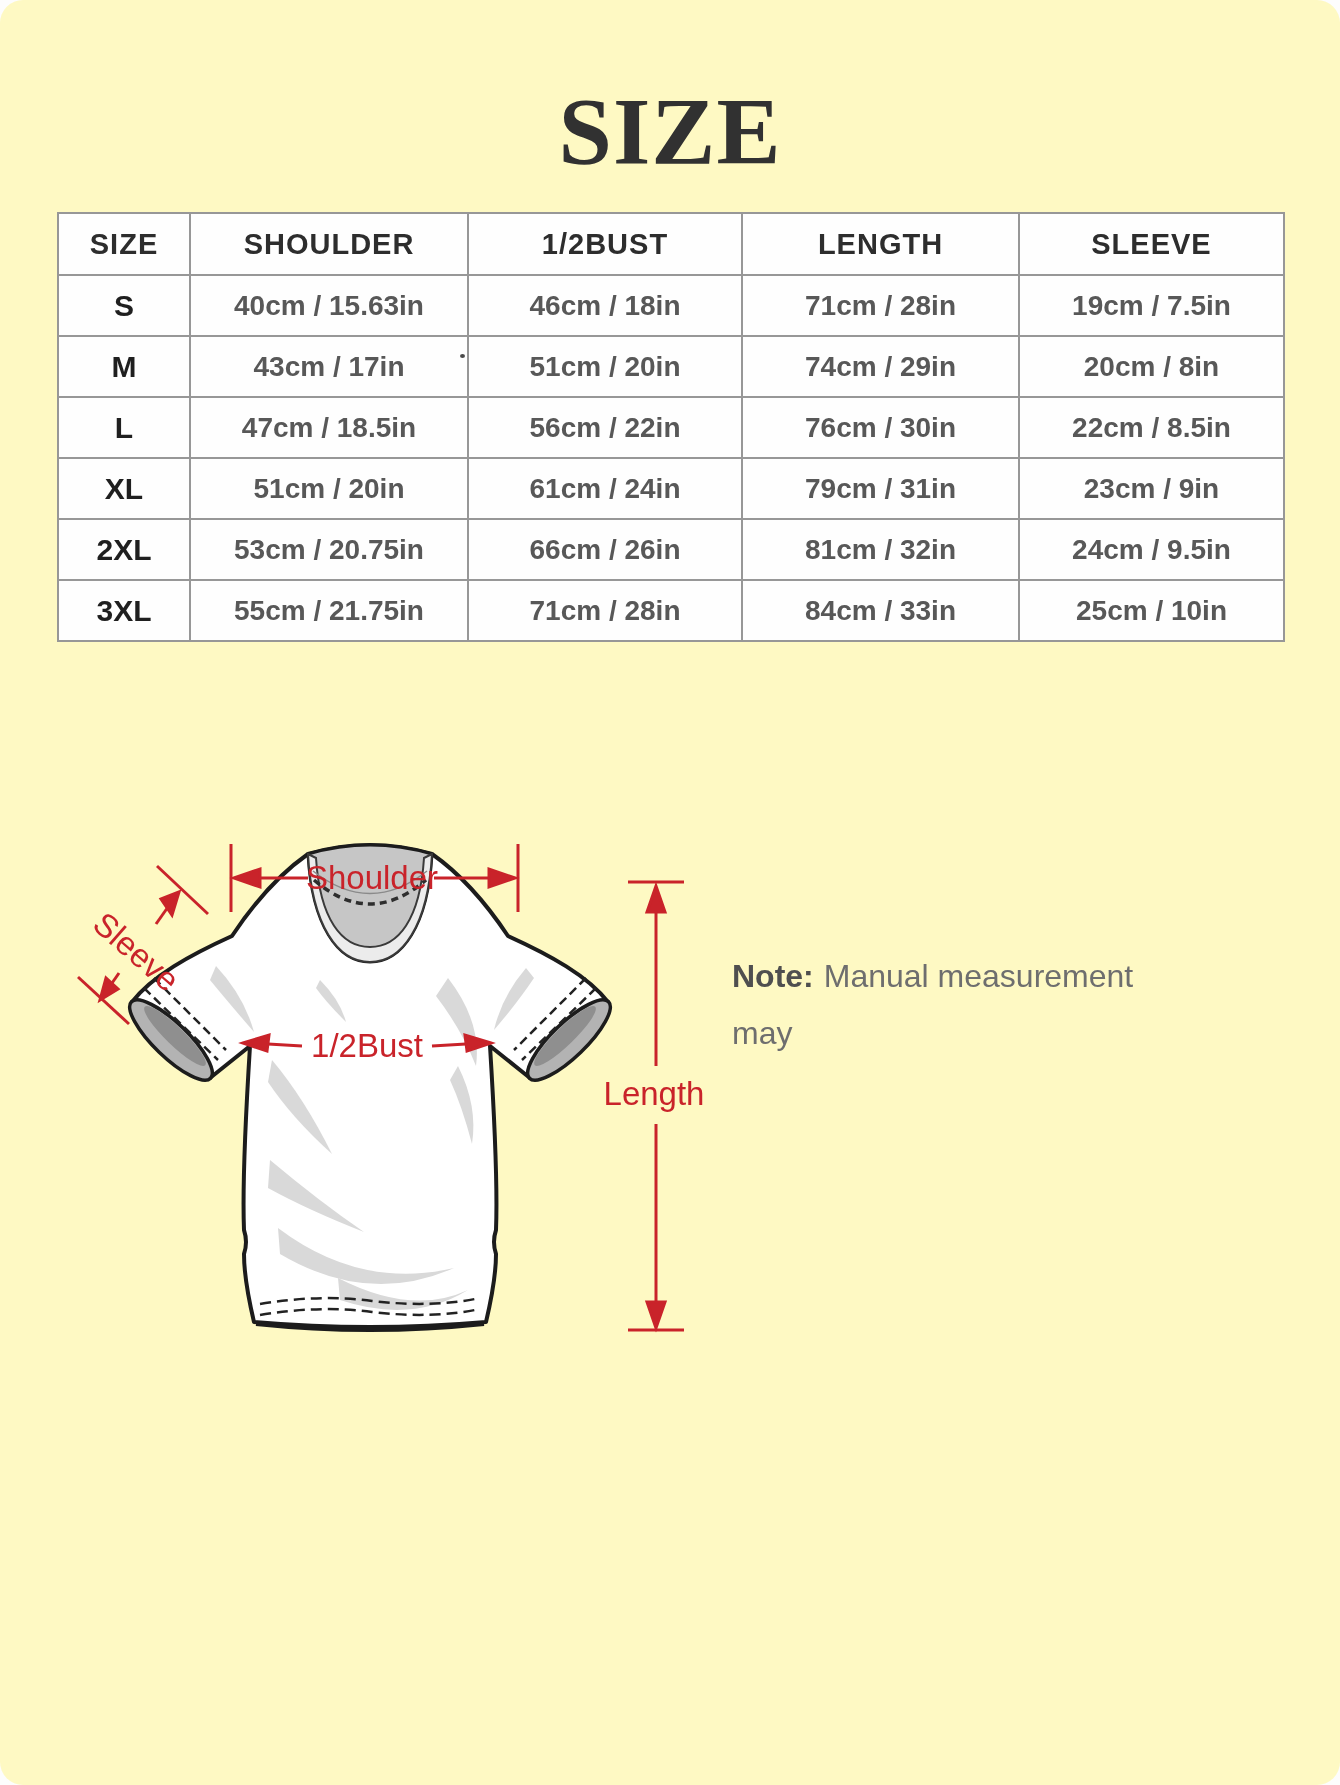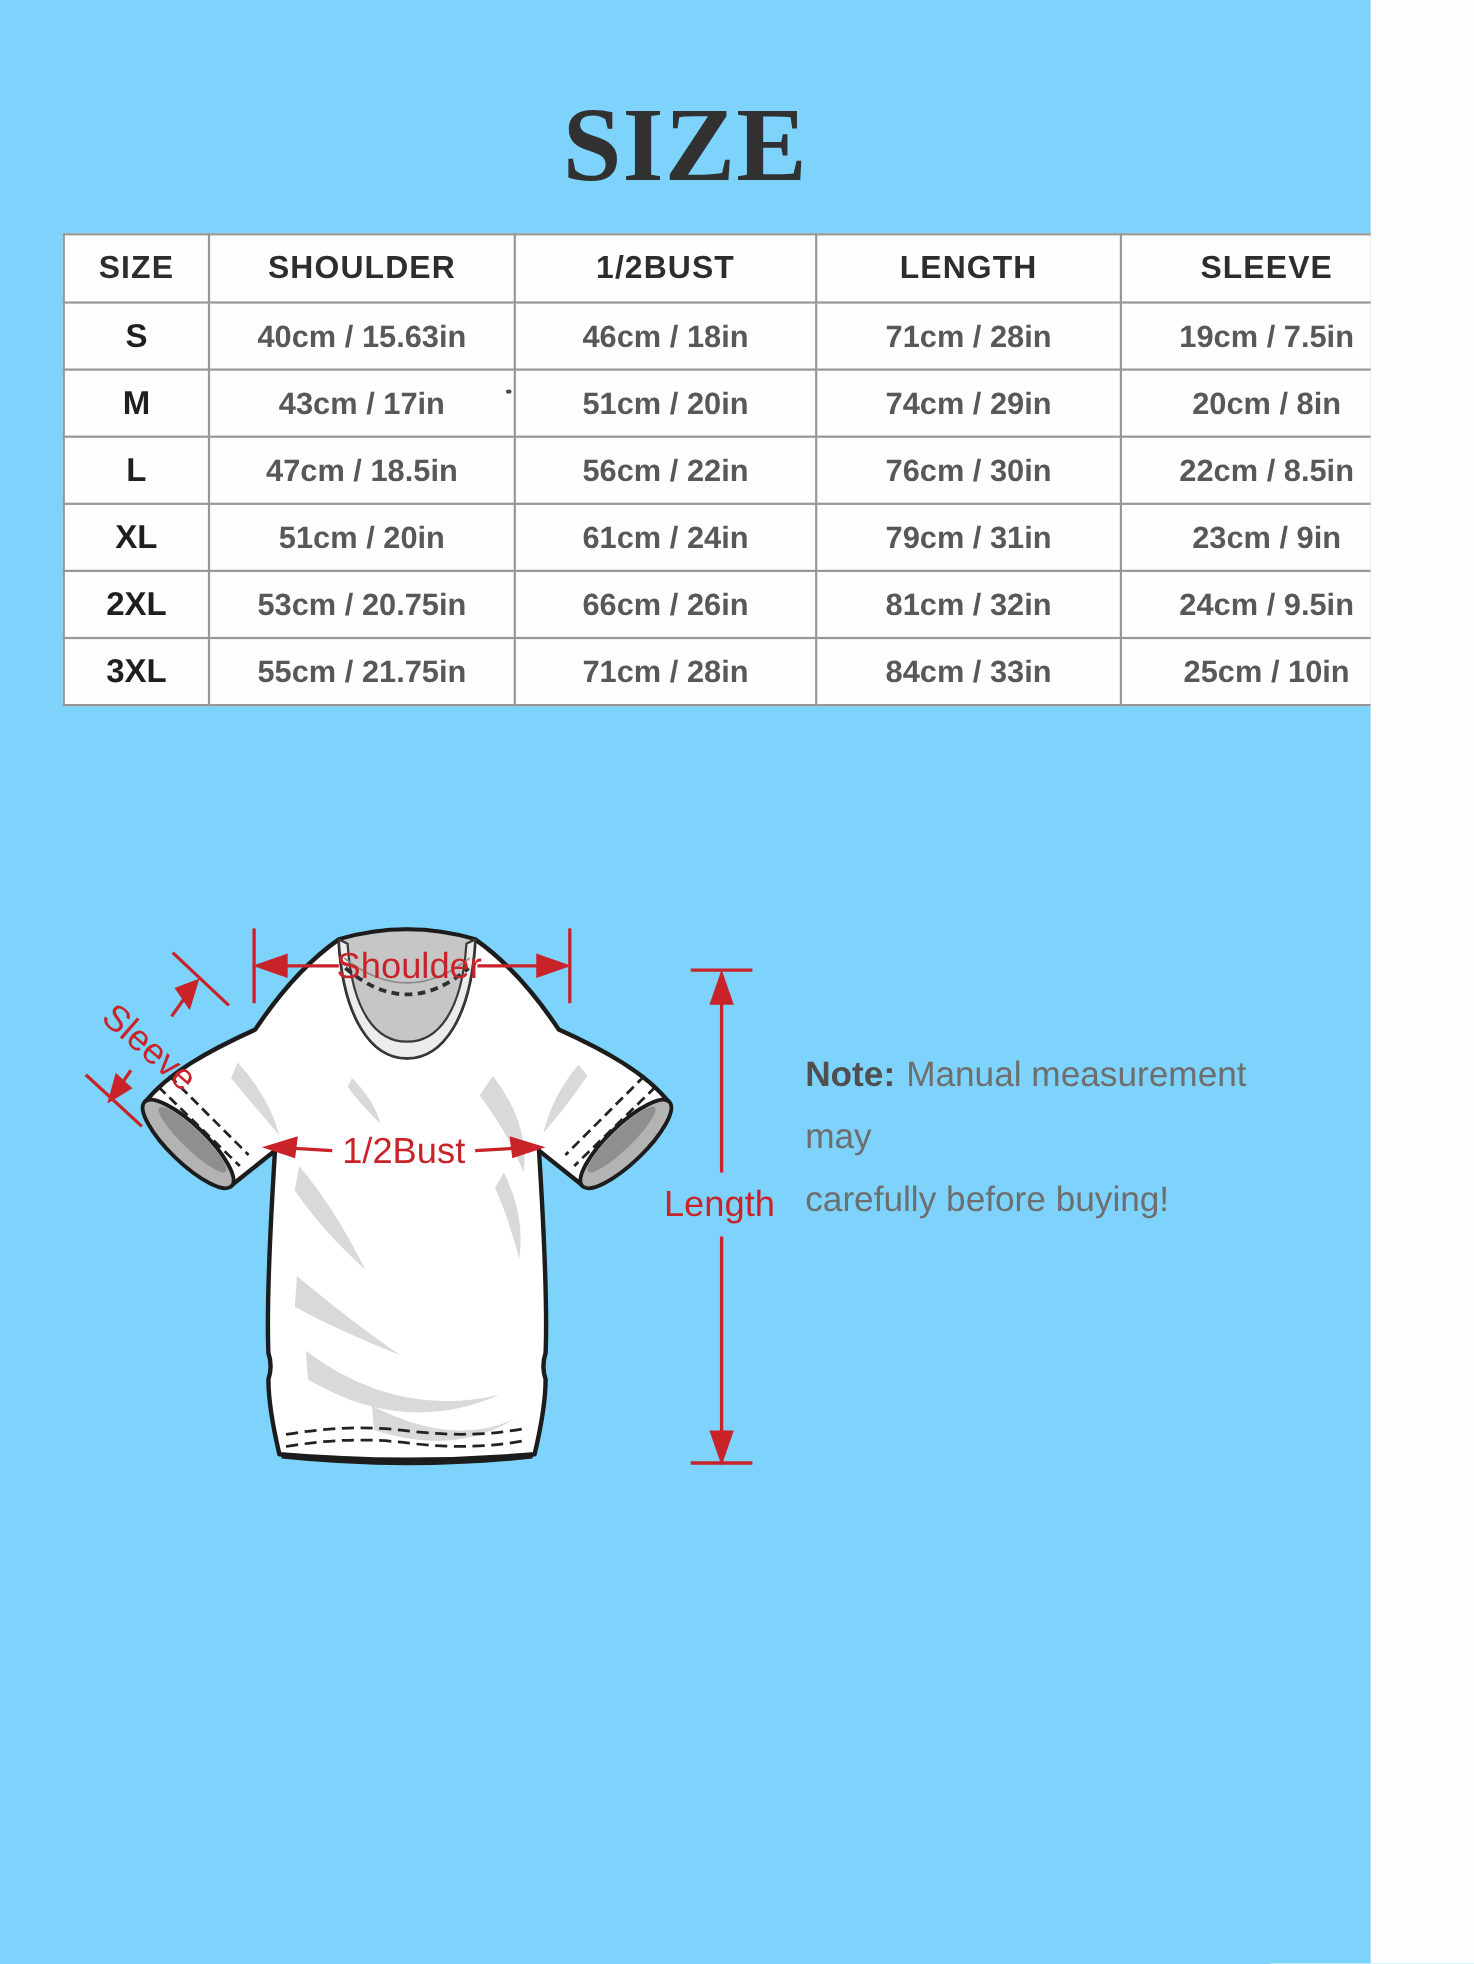--- a/index.html
+++ b/index.html
@@ -1,17 +1,17 @@
 <!DOCTYPE html>
 <html><head>
 <meta charset="utf-8">
 <style>
   html,body{margin:0;padding:0;background:#fdfdfd;}
-  .canvas{position:relative;width:1246px;height:1785px;background:#7dd3fc;overflow:hidden;
-          font-family:"Liberation Sans",sans-serif;}
+  .canvas{position:relative;width:1340px;height:1785px;background:#fef9c3;overflow:hidden;
+          font-family:"Liberation Sans",sans-serif;border-radius:23px;}
   .page-title{position:absolute;top:84px;left:0;width:100%;margin:0;text-align:center;
           font-family:"Liberation Serif",serif;font-weight:bold;font-size:96px;line-height:1;
           color:#313131;letter-spacing:1px;}
   table.size-table{position:absolute;left:57px;top:212px;width:1226px;border-collapse:collapse;
           table-layout:fixed;background:#fefefe;}
   .size-table th,.size-table td{border:2px solid #979797;text-align:center;vertical-align:middle;
           padding:0;overflow:hidden;white-space:nowrap;}
   .size-table thead tr{height:62px;}
   .size-table tbody tr{height:61px;}
   .size-table th{font-size:29px;font-weight:bold;color:#2d2d2d;letter-spacing:1px;}
@@ -190,16 +190,15 @@
     </svg>
 
     <span class="rlabel" style="left:372px;top:878px;">Shoulder</span>
     <span class="rlabel rot" style="left:136px;top:952px;">Sleeve</span>
     <span class="rlabel" style="left:367px;top:1046px;">1/2Bust</span>
     <span class="rlabel" style="left:654px;top:1094px;">Length</span>
   </div>
 
   <div class="note">
     <div><span class="nlabel">Note:</span><span>Manual measurement may</span></div>
-    <div>carefully before buying!</div>
   </div>
 
 </div>
 
 </body></html>

